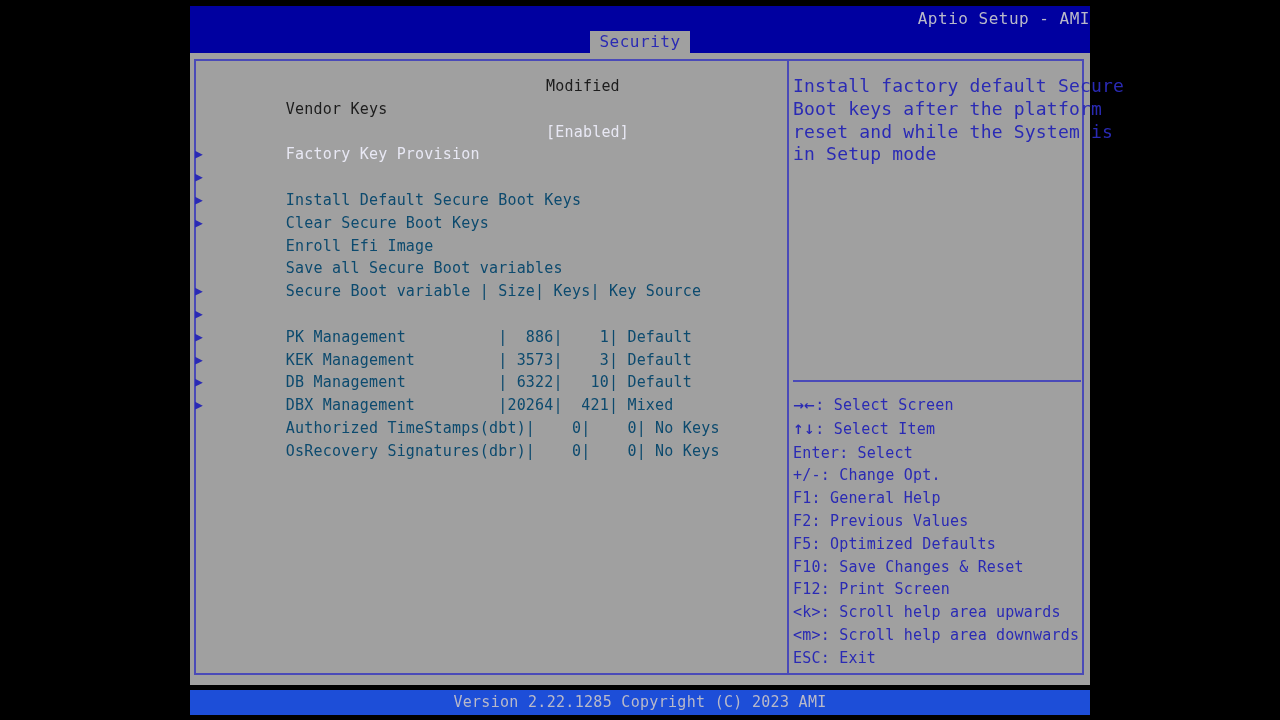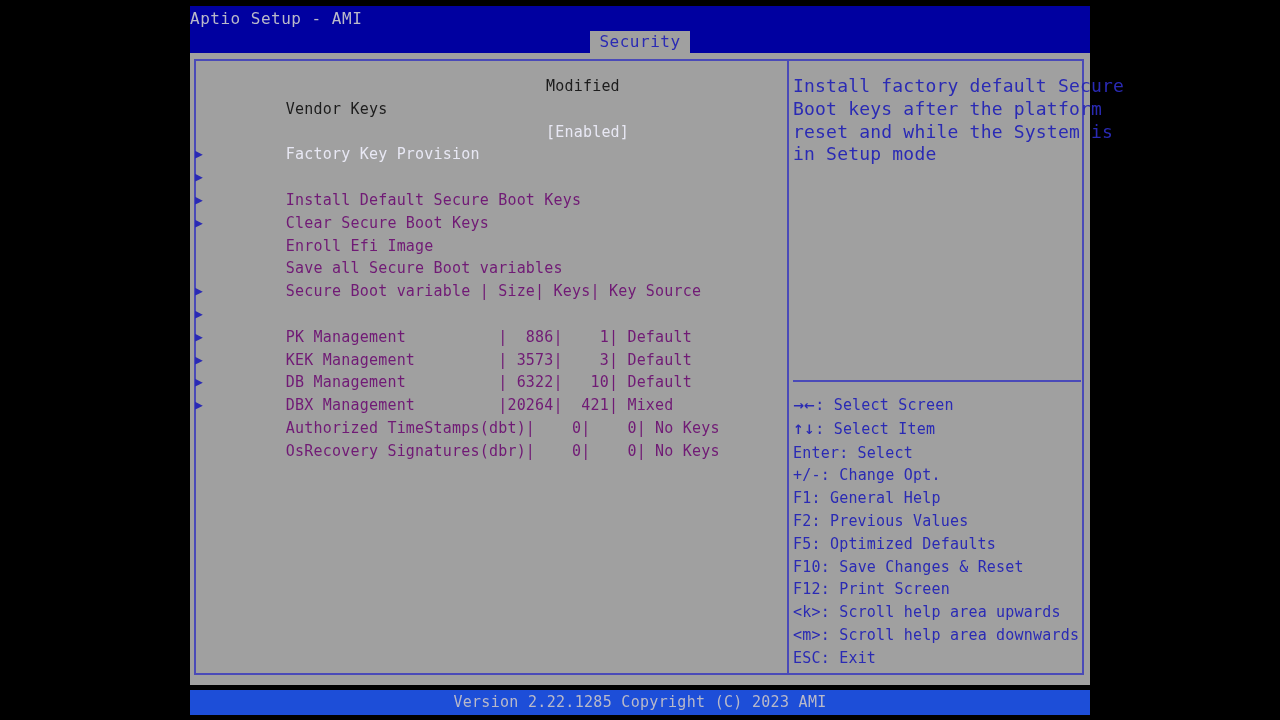--- a/index.html
+++ b/index.html
@@ -32,21 +32,21 @@
     top: 6px;
     width: 900px;
     height: 47px;
     background: #0000a0;
   }
   #app-title {
     position: absolute;
     left: 0;
     top: 3px;
     width: 900px;
-    text-align: left;
+    text-align: right;
     color: #b9b9c9;
     font-size: 16px;
     line-height: 20px;
     letter-spacing: 0.5px;
   }
   #tabbar {
     position: absolute;
     left: 0;
     top: 25px;
     width: 900px;
@@ -112,21 +112,21 @@
   }
   .row .bullet {
     position: absolute;
     left: -17px;
     top: 0;
     color: #2a2ab4;
     font-size: 13px;
   }
   .c-dim   { color: #1c1c1c; }      
   .c-light { color: #e8e8f4; }      
-  .c-blue  { color: #701a75; }      
+  .c-blue  { color: #0c4a6e; }      
   .spacer  { height: 22.8px; }
 
   .kv-label { display: inline-block; }
   .kv-value { position: absolute; left: 334px; top: 0; }
 
   
   .tbl { white-space: pre; }
 
   
   #right-panel {

